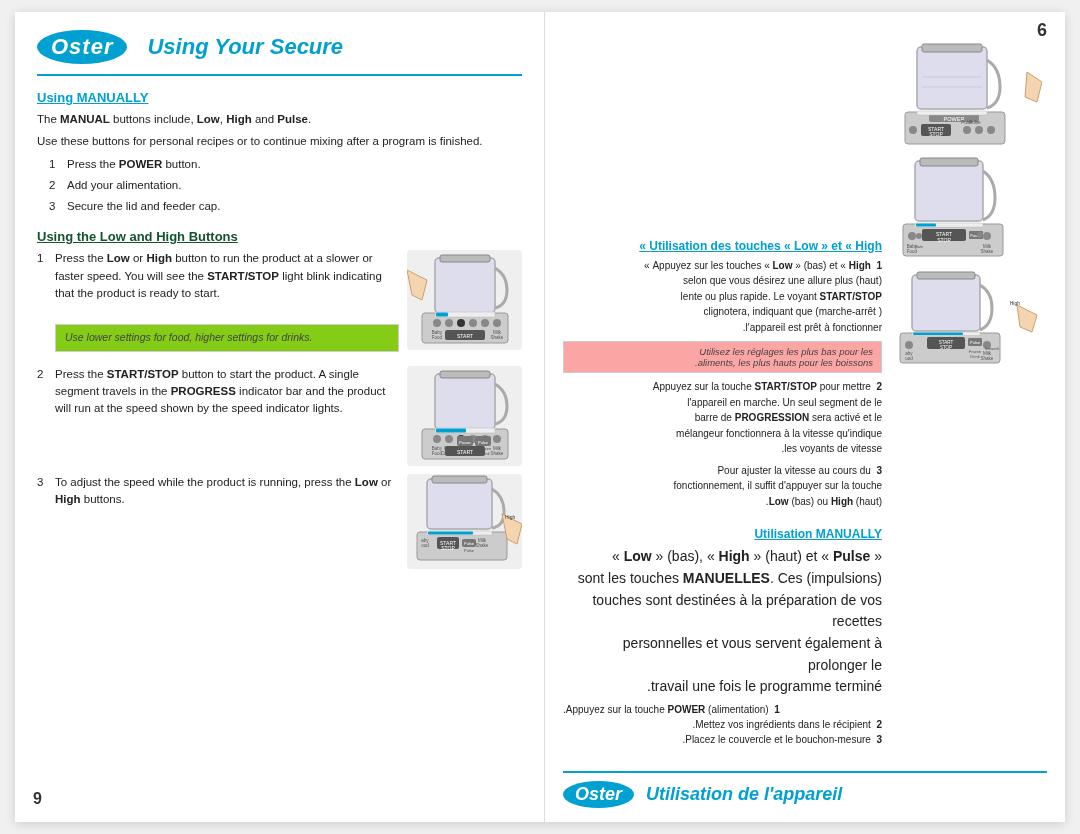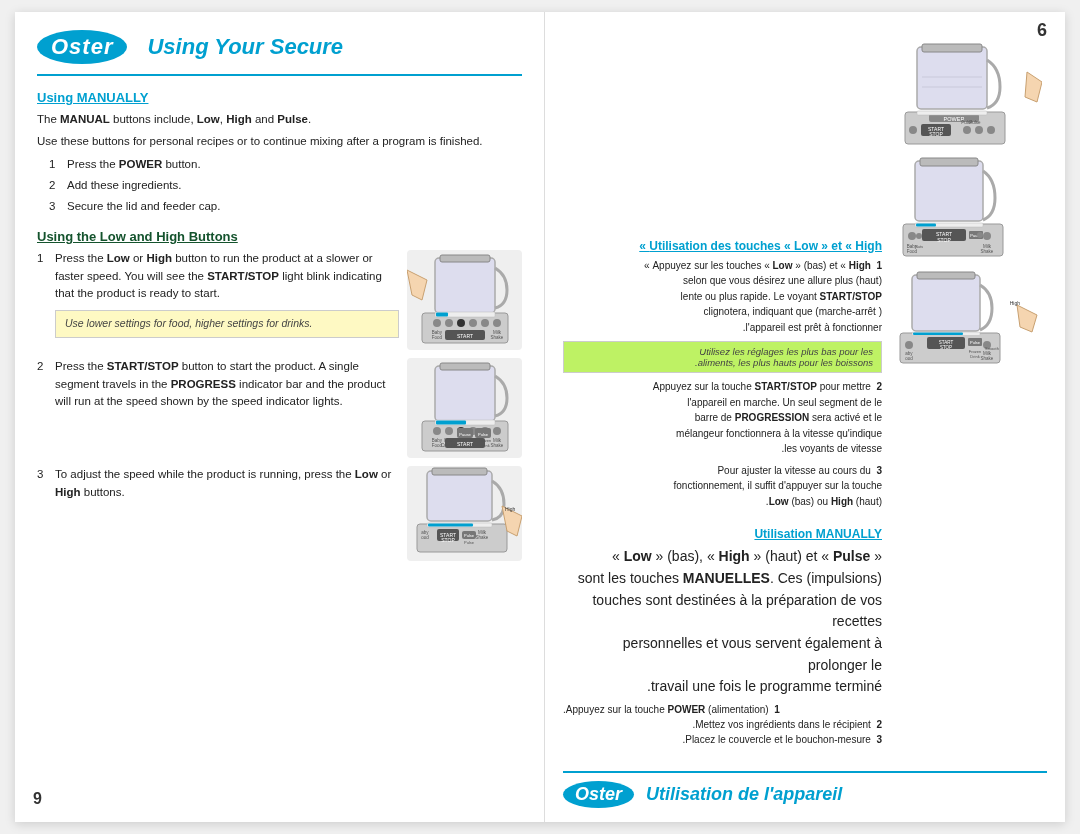--- a/index.html
+++ b/index.html
@@ -131,22 +131,22 @@
       margin-top: 14px;
     }
 
     
     .note-box {
       border: 1px solid #ccc;
       padding: 5px 9px;
       font-size: 10.5px;
       font-style: italic;
       color: #444;
-      margin: 8px 0 6px 18px;
-      background: #fef9c3;
+      margin: 22px 0 6px 18px;
+      background: #84cc16;
     }
 
     
     .right-panel {
       flex: 1;
       padding: 16px 18px 18px 18px;
       position: relative;
       direction: rtl;
     }
 
@@ -213,21 +213,21 @@
     </div>
     <div class="body-text">Use these buttons for personal recipes or to continue mixing after a program is finished.</div>
 
     <div class="numbered-list">
       <div class="numbered-item">
         <span class="num">1</span>
         <span>Press the <b>POWER</b> button.</span>
       </div>
       <div class="numbered-item">
         <span class="num">2</span>
-        <span>Add these ingredients.</span>
+        <span>Add your alimentation.</span>
       </div>
       <div class="numbered-item">
         <span class="num">3</span>
         <span>Secure the lid and feeder cap.</span>
       </div>
     </div>
 
     <div class="section2-heading">Using the Low and High Buttons</div>
 
     <div class="step-with-image">
@@ -466,21 +466,21 @@
           <div style="color:#00a0d0; font-size:12px; font-weight:bold; text-decoration:underline; text-align:right; margin-bottom:5px;">Utilisation des touches « Low » et « High »</div>
 
           <div style="text-align:right; font-size:10px; line-height:1.55; color:#222; margin-bottom:6px;">
             <span style="font-weight:bold;">1</span>&nbsp;&nbsp;Appuyez sur les touches « <b>Low</b> » (bas) et « <b>High</b> »<br>
             (haut) selon que vous désirez une allure plus<br>
             lente ou plus rapide. Le voyant <b>START/STOP</b><br>
             ( marche-arrêt) clignotera, indiquant que<br>
             l'appareil est prêt à fonctionner.
           </div>
 
-          <div style="text-align:right; font-size:9.5px; font-style:italic; color:#444; border:1px solid #ccc; padding:4px 8px; margin-bottom:6px; background:#bef264;">
+          <div style="text-align:right; font-size:9.5px; font-style:italic; color:#444; border:1px solid #ccc; padding:4px 8px; margin-bottom:6px; background:#fca5a5;">
             Utilisez les réglages les plus bas pour les<br>
             aliments, les plus hauts pour les boissons.
           </div>
 
           <div style="text-align:right; font-size:10px; line-height:1.55; color:#222; margin-bottom:6px;">
             <span style="font-weight:bold;">2</span>&nbsp;&nbsp;Appuyez sur la touche <b>START/STOP</b> pour mettre<br>
             l'appareil en marche. Un seul segment de le<br>
             barre de <b>PROGRESSION</b> sera activé et le<br>
             mélangeur fonctionnera à la vitesse qu'indique<br>
             les voyants de vitesse.

